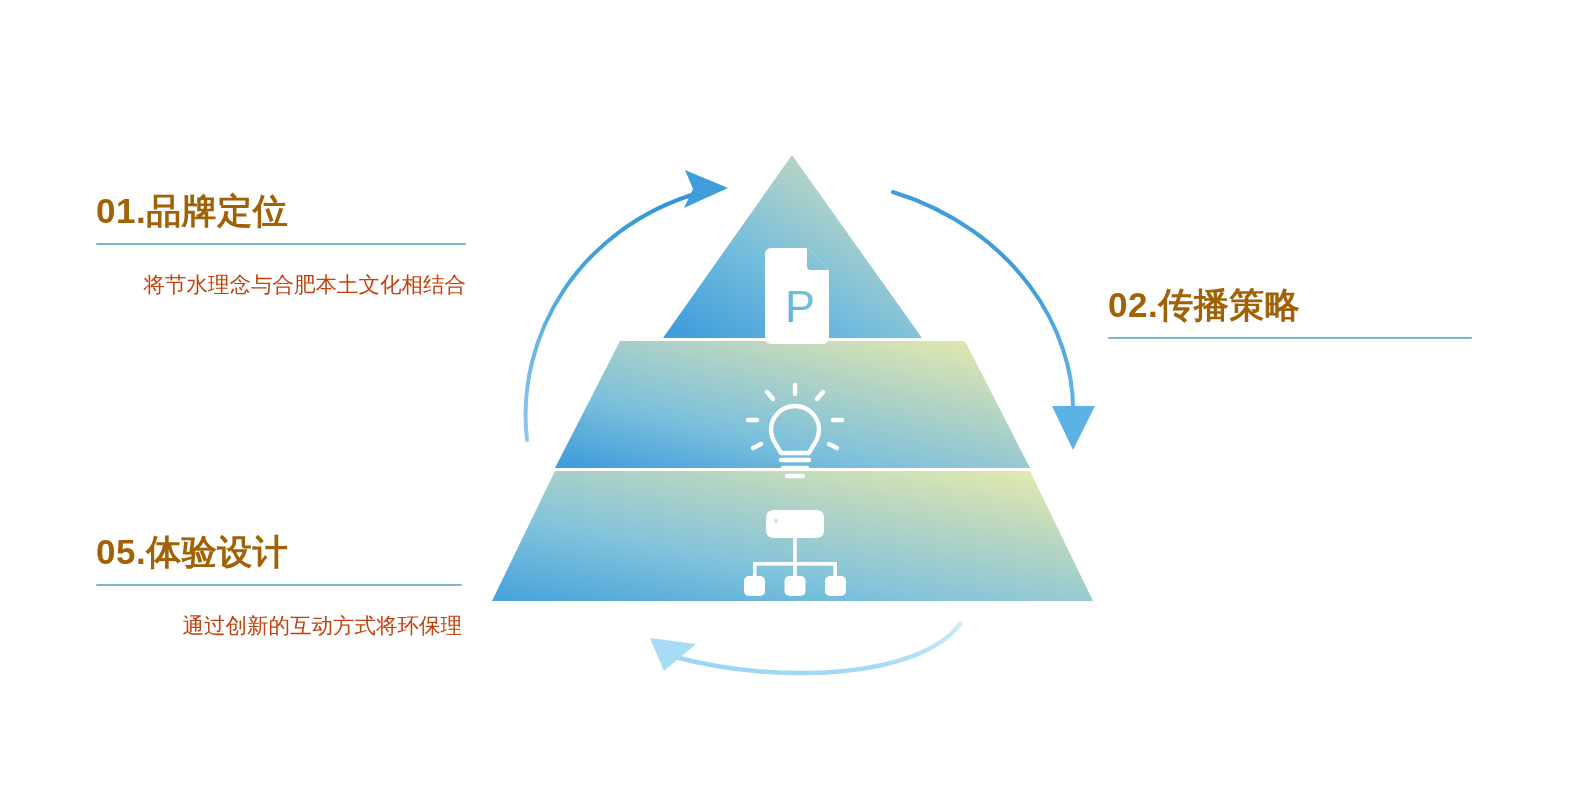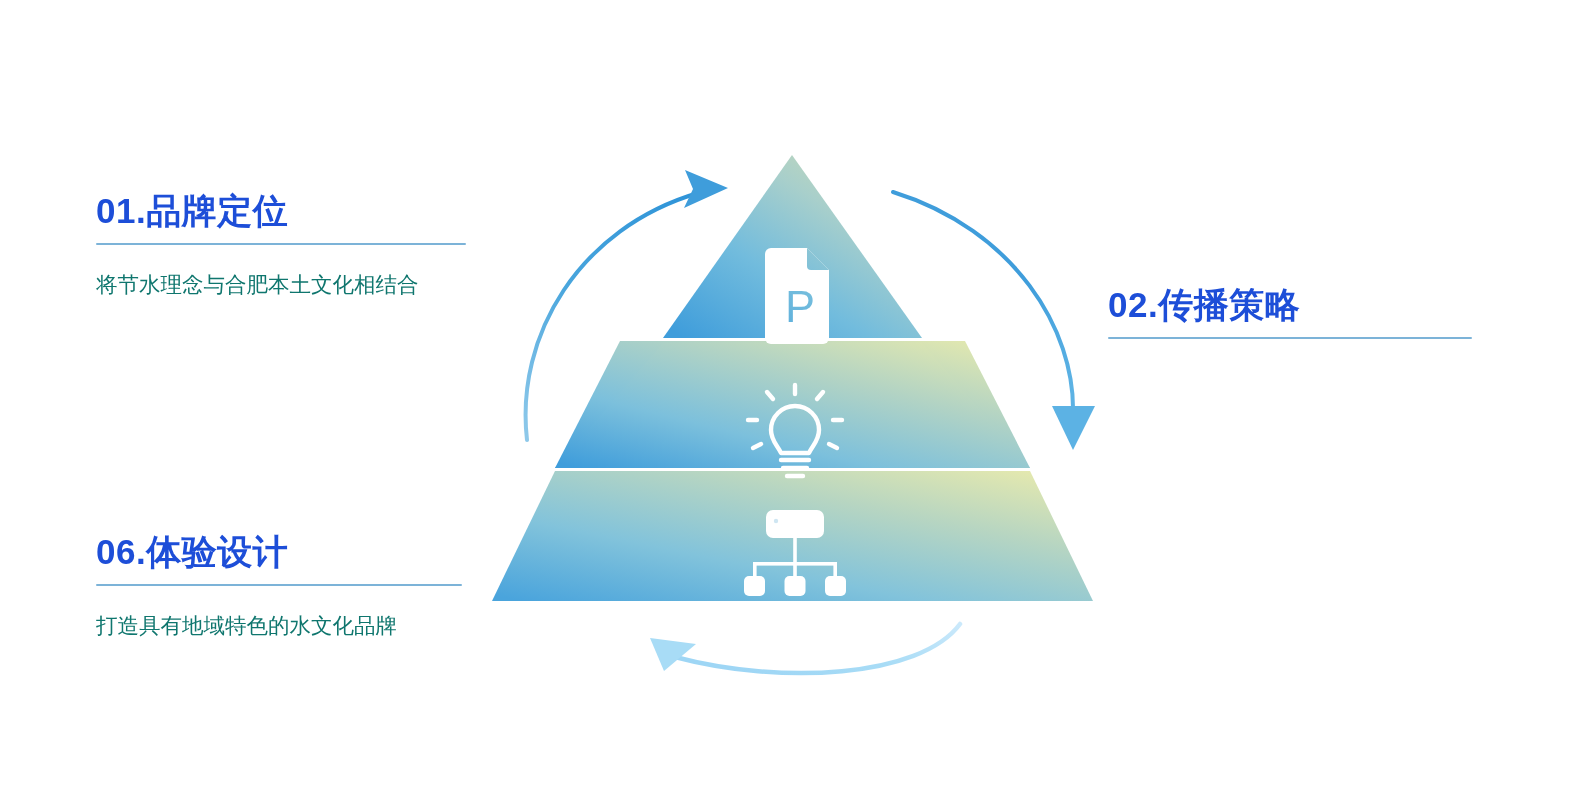--- a/index.html
+++ b/index.html
@@ -23,37 +23,37 @@
     height: 790px;
   }
 
   
   .text-block {
     position: absolute;
   }
   .block-title {
     font-size: 35px;
     font-weight: bold;
-    color: #1d4ed8;
+    color: #a16207;
     letter-spacing: 0.5px;
     white-space: nowrap;
     line-height: 1.1;
   }
   .block-rule {
     height: 2px;
     background: #7cb3d8;
     margin-top: 12px;
     border-radius: 1px;
   }
   .block-body {
     margin-top: 22px;
     font-size: 21.5px;
-    color: #0f766e;
+    color: #c2410c;
     line-height: 1.72;
-    text-align: left;
+    text-align: right;
     white-space: nowrap;
   }
 
   #block-01 { left: 96px; top: 192px; width: 370px; }
   #block-01 .block-rule { width: 370px; }
 
   #block-02 { left: 1108px; top: 286px; width: 364px; }
   #block-02 .block-rule { width: 364px; }
 
   #block-03 { left: 96px; top: 533px; width: 366px; }
@@ -83,24 +83,24 @@
   </div>
 
   <div class="text-block" id="block-02">
     <div class="block-title">02.传播策略</div>
     <div class="block-rule"></div>
     <div class="block-body">
     </div>
   </div>
 
   <div class="text-block" id="block-03">
-    <div class="block-title">06.体验设计</div>
+    <div class="block-title">05.体验设计</div>
     <div class="block-rule"></div>
     <div class="block-body">
-      <div>打造具有地域特色的水文化品牌</div>
+      <div>通过创新的互动方式将环保理</div>
     </div>
   </div>
 
   <div class="diagram">
     <svg width="650" height="600" viewBox="0 0 650 600" xmlns="http://www.w3.org/2000/svg">
       <defs>
 
         <linearGradient id="gradTop" x1="0.08" y1="1" x2="0.95" y2="0.05">
           <stop offset="0%" stop-color="#3f9ddb"></stop>
           <stop offset="38%" stop-color="#72bcdd"></stop>

